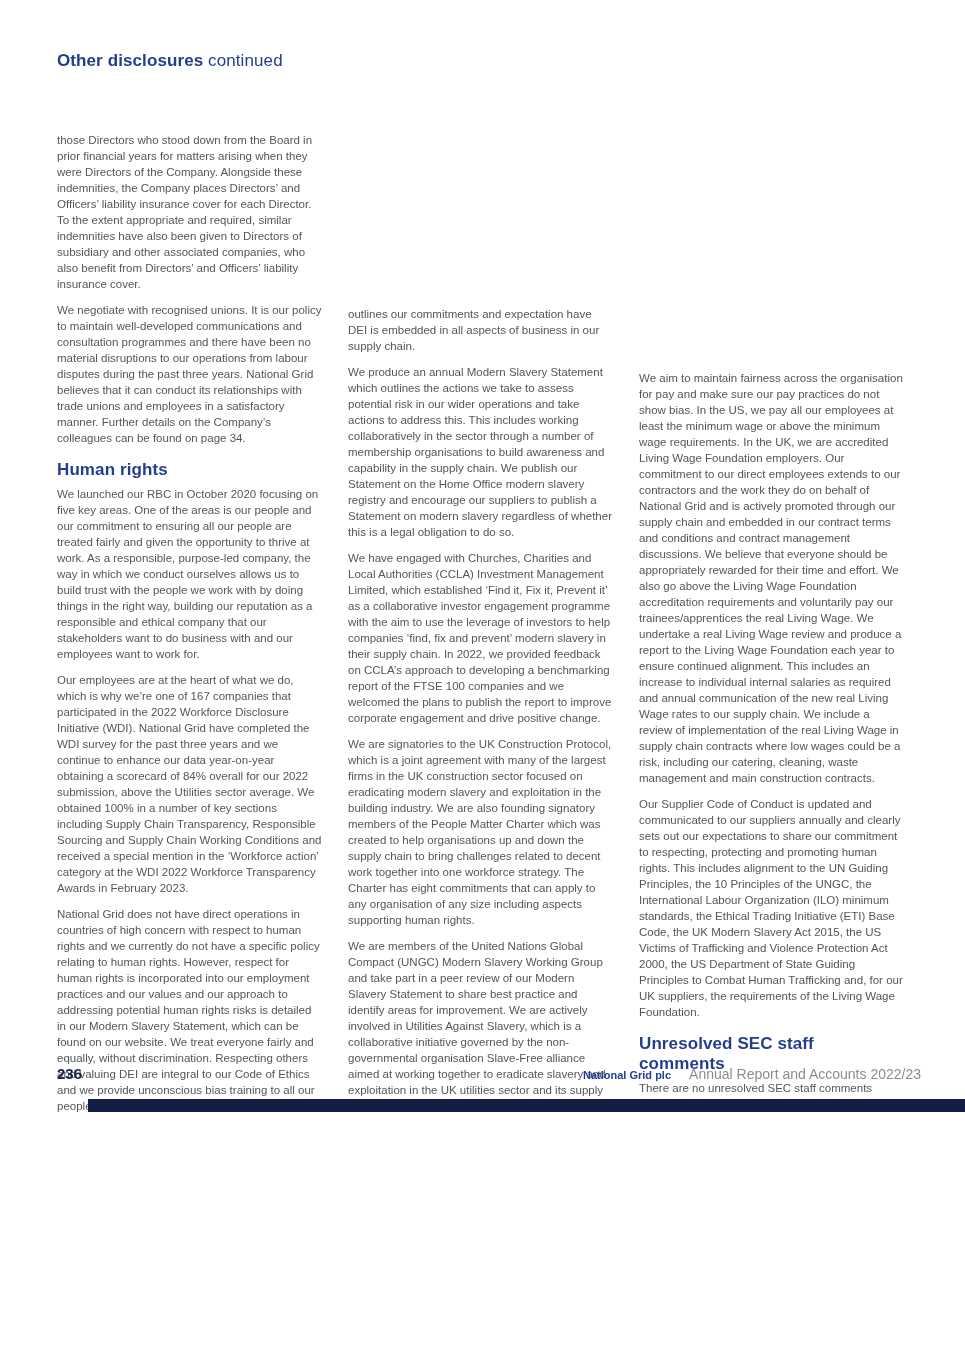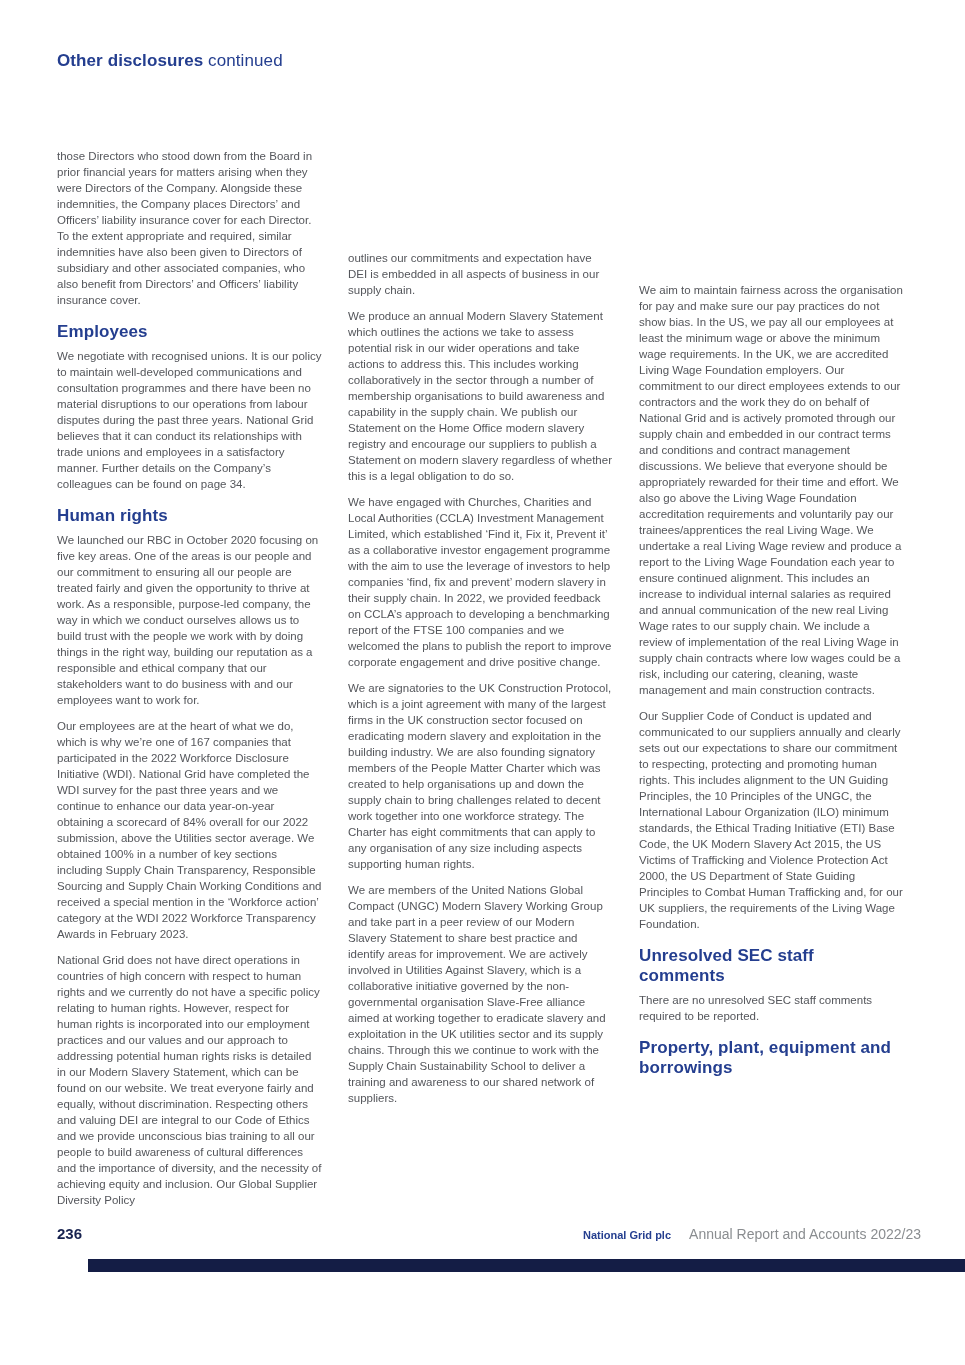--- a/index.html
+++ b/index.html
@@ -3,21 +3,21 @@
 <meta charset="utf-8">
 <style>
   html, body {
     margin: 0;
     padding: 0;
     background: #ffffff;
   }
   .page {
     position: relative;
     width: 965px;
-    height: 1272px;
+    height: 1112px;
     background: #ffffff;
     font-family: "Liberation Sans", sans-serif;
     color: #54565b;
     overflow: hidden;
   }
   .page-heading {
     position: absolute;
     left: 57px;
     top: 51px;
     margin: 0;
@@ -25,25 +25,25 @@
     font-weight: normal;
     color: #243e8f;
     letter-spacing: 0.1px;
   }
   .page-heading strong {
     font-weight: bold;
   }
   .columns {
     position: absolute;
     left: 57px;
-    top: 148px;
+    top: 132px;
     width: 848px;
     display: flex;
     gap: 26px;
-    align-items: center;
+    align-items: flex-end;
   }
   .col {
     width: 265px;
     flex: 0 0 265px;
   }
   .col p {
     margin: 0 0 10px 0;
     font-size: 11.5px;
     line-height: 16px;
     color: #54565b;
@@ -100,21 +100,20 @@
 <body>
 
 <div class="page">
 
   <h1 class="page-heading"><strong>Other disclosures</strong> <span>continued</span></h1>
 
   <div class="columns">
 
     <div class="col">
       <p>those Directors who stood down from the Board in prior financial years for matters arising when they were Directors of the Company. Alongside these indemnities, the Company places Directors’ and Officers’ liability insurance cover for each Director. To the extent appropriate and required, similar indemnities have also been given to Directors of subsidiary and other associated companies, who also benefit from Directors’ and Officers’ liability insurance cover.</p>
-      <h2>Employees</h2>
       <p>We negotiate with recognised unions. It is our policy to maintain well-developed communications and consultation programmes and there have been no material disruptions to our operations from labour disputes during the past three years. National Grid believes that it can conduct its relationships with trade unions and employees in a satisfactory manner. Further details on the Company’s colleagues can be found on page 34.</p>
       <h2>Human rights</h2>
       <p>We launched our RBC in October 2020 focusing on five key areas. One of the areas is our people and our commitment to ensuring all our people are treated fairly and given the opportunity to thrive at work. As a responsible, purpose-led company, the way in which we conduct ourselves allows us to build trust with the people we work with by doing things in the right way, building our reputation as a responsible and ethical company that our stakeholders want to do business with and our employees want to work for.</p>
       <p>Our employees are at the heart of what we do, which is why we’re one of 167 companies that participated in the 2022 Workforce Disclosure Initiative (WDI). National Grid have completed the WDI survey for the past three years and we continue to enhance our data year-on-year obtaining a scorecard of 84% overall for our 2022 submission, above the Utilities sector average. We obtained 100% in a number of key sections including Supply Chain Transparency, Responsible Sourcing and Supply Chain Working Conditions and received a special mention in the ‘Workforce action’ category at the WDI 2022 Workforce Transparency Awards in February 2023.</p>
       <p>National Grid does not have direct operations in countries of high concern with respect to human rights and we currently do not have a specific policy relating to human rights. However, respect for human rights is incorporated into our employment practices and our values and our approach to addressing potential human rights risks is detailed in our Modern Slavery Statement, which can be found on our website. We treat everyone fairly and equally, without discrimination. Respecting others and valuing DEI are integral to our Code of Ethics and we provide unconscious bias training to all our people to build awareness of cultural differences and the importance of diversity, and the necessity of achieving equity and inclusion. Our Global Supplier Diversity Policy</p>
     </div>
 
     <div class="col">
       <p>outlines our commitments and expectation have DEI is embedded in all aspects of business in our supply chain.</p>
       <p>We produce an annual Modern Slavery Statement which outlines the actions we take to assess potential risk in our wider operations and take actions to address this. This includes working collaboratively in the sector through a number of membership organisations to build awareness and capability in the supply chain. We publish our Statement on the Home Office modern slavery registry and encourage our suppliers to publish a Statement on modern slavery regardless of whether this is a legal obligation to do so.</p>

